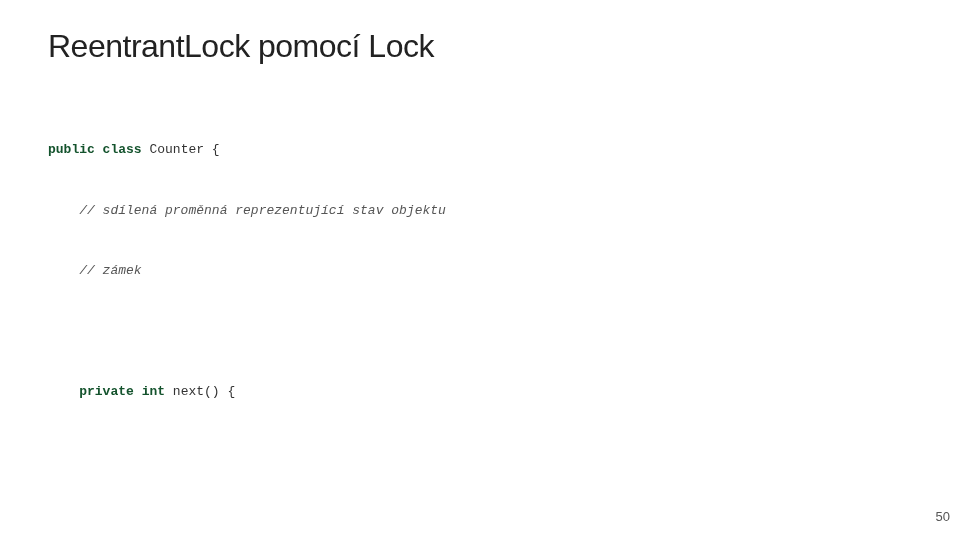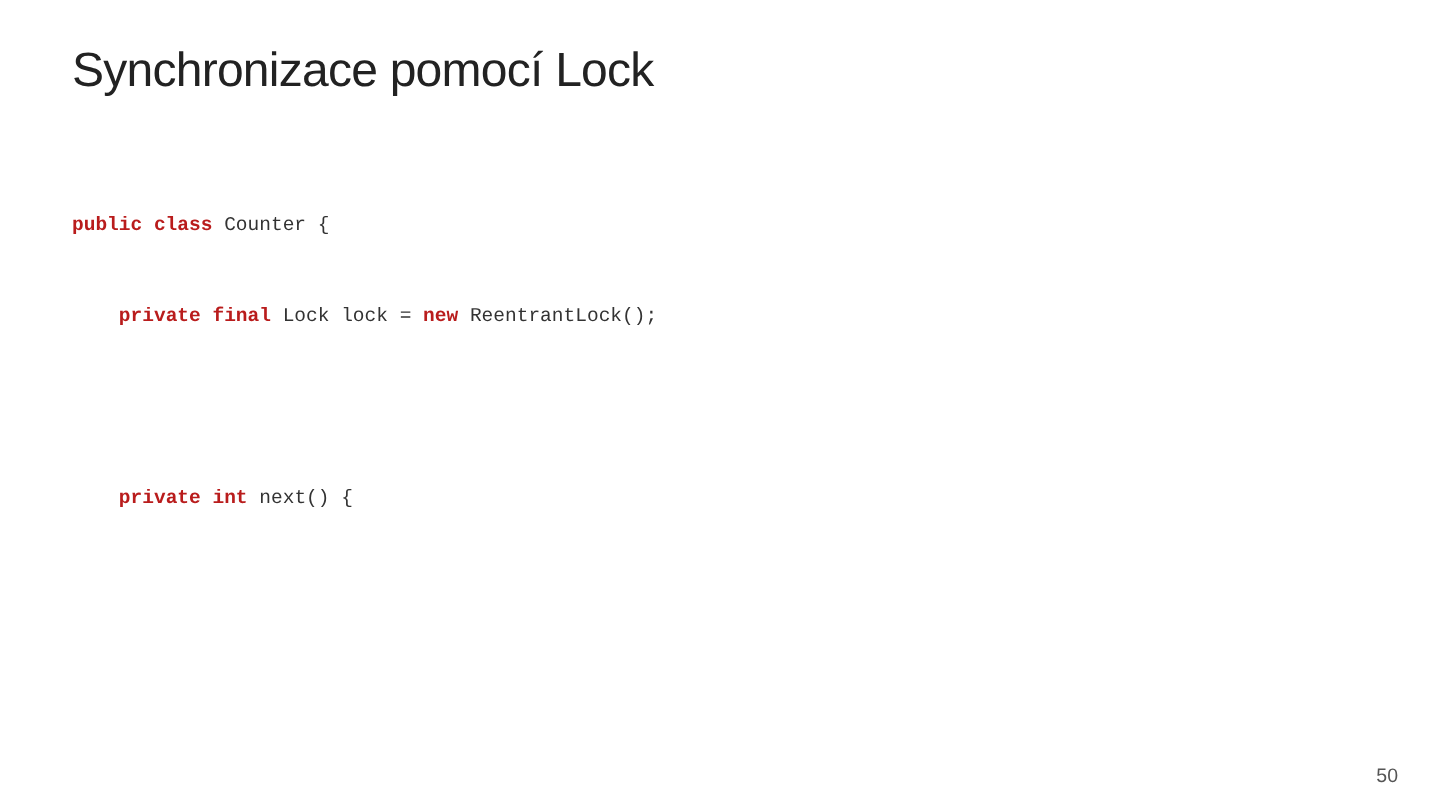--- a/index.html
+++ b/index.html
@@ -30,39 +30,40 @@
       font-size: 13px;
       line-height: 1.55;
       color: #333333;
       white-space: pre;
     }
 
     .code-line {
       display: block;
     }
 
-    .kw { color: #b91c1c; font-weight: bold; }
+    .kw { color: #14532d; font-weight: bold; }
     .cm { color: #555555; font-style: italic; }
 
     .page-number {
       position: absolute;
       bottom: 16px;
-      right: 28px;
+      right: 10px;
       font-size: 13px;
       color: #555555;
     }
   </style>
 </head>
 <body>
 
-<h1 class="page-title">Synchronizace pomocí Lock</h1>
+<h1 class="page-title">ReentrantLock pomocí Lock</h1>
 
 <div class="code-block">
   <span class="code-line"><span class="kw">public class</span> Counter {</span>
-  <span class="code-line">    <span class="kw">private final</span> Lock lock = <span class="kw">new</span> ReentrantLock();</span>
+  <span class="code-line"><span class="cm">    // sdílená proměnná reprezentující stav objektu</span></span>
+  <span class="code-line"><span class="cm">    // zámek</span></span>
   <span class="code-line">&nbsp;</span>
   <span class="code-line">    <span class="kw">private int</span> next() {</span>
   
   
   
   
   
   
   
   

